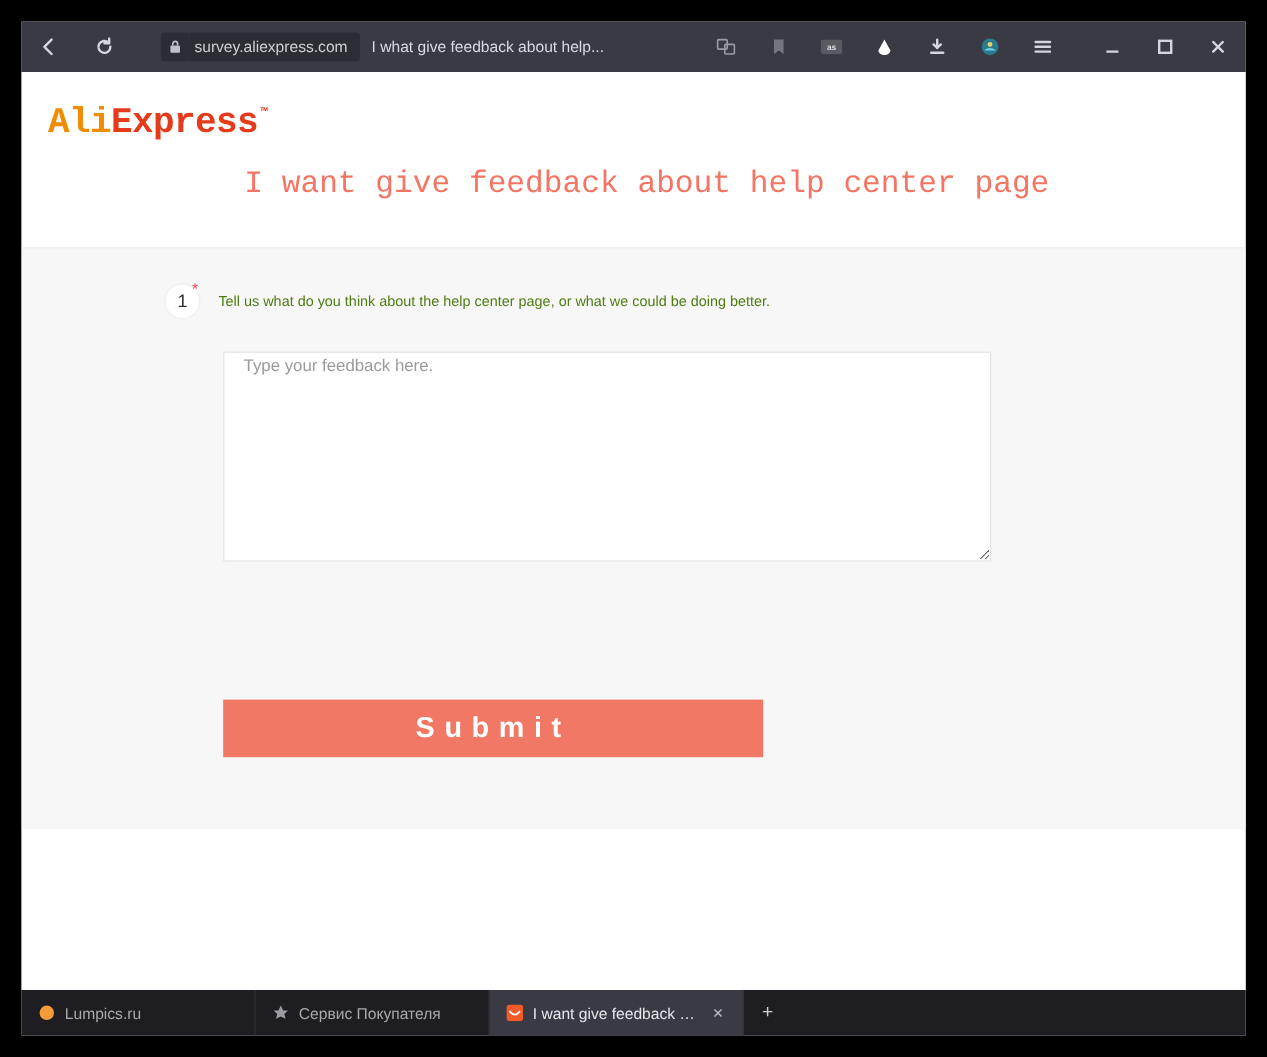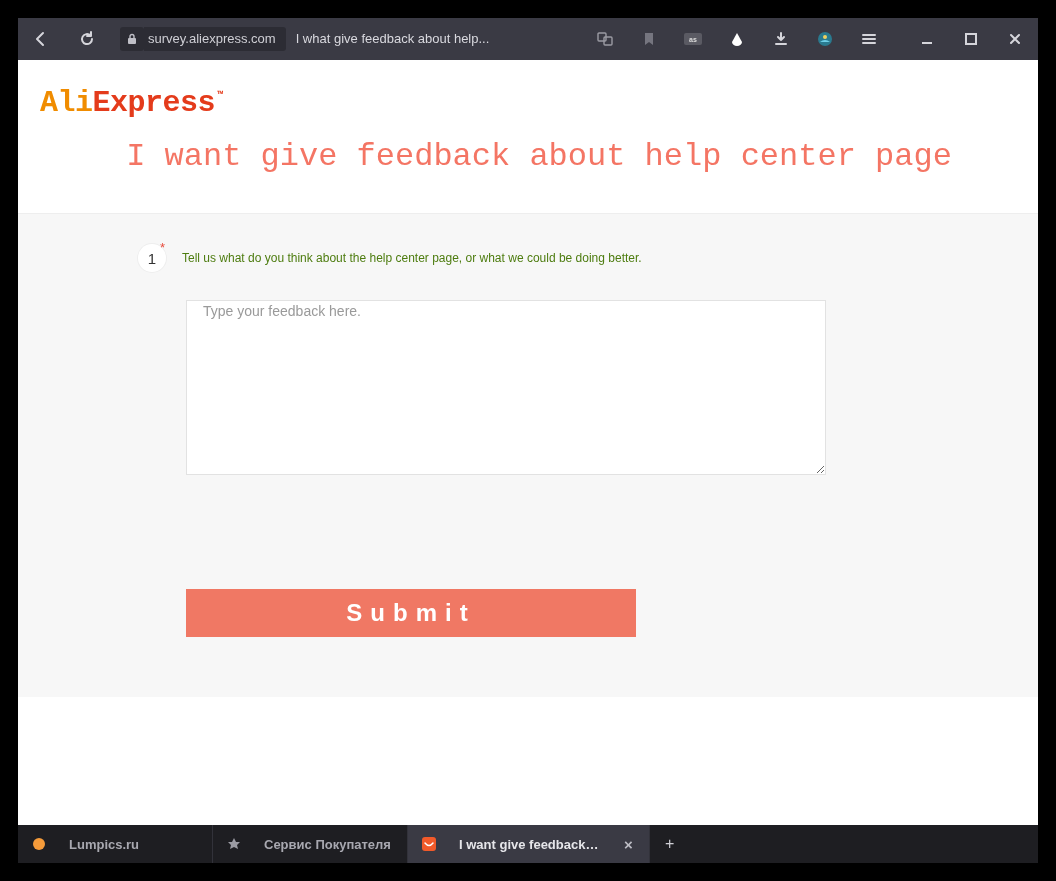--- a/index.html
+++ b/index.html
@@ -2,48 +2,48 @@
 <html><head>
 <meta charset="utf-8">
 <style>
   * { box-sizing: border-box; margin: 0; padding: 0; }
   html, body { width: 1056px; height: 881px; font-family: Arial, Helvetica, sans-serif; background: #000; overflow: hidden; }
   .frame { position: relative; width: 1056px; height: 881px; background: #f7f7f7; border: 18px solid #000; }
   
   .browser-bar { height: 42px; background: #3a3a44; display: flex; align-items: center; padding: 0 10px; color: #cfcfd5; }
   .bb-left { display: flex; align-items: center; gap: 20px; }
   .bb-iconbtn { width: 26px; height: 26px; display: flex; align-items: center; justify-content: center; cursor: pointer; }
-  .addr-wrap { display:flex; align-items:flex-start; }
+  .addr-wrap { display:flex; align-items:flex-start; margin-left: 14px; }
   .lock-box { width:24px; height:24px; background:#2c2c34; display:flex; align-items:center; justify-content:center; border-radius:3px; }
   .addr-domain { background:#2c2c34; height:24px; line-height:24px; padding:0 10px 0 4px; color:#cfcfd5; font-size:13px; border-radius:0 3px 3px 0; }
   .addr-title { margin-left:4px; height:24px; line-height:24px; font-size:13px; color:#d9d9df; padding:0 6px; max-width:260px; overflow:hidden; white-space:nowrap; text-overflow:ellipsis;}
   .bb-right { margin-left:auto; display:flex; align-items:center; gap:18px; }
   .bb-right .bb-iconbtn svg, .bb-left .bb-iconbtn svg { display:block; }
   .win-ctrl { display:flex; gap:18px; margin-left:14px; }
   
   .page { height: calc(100% - 42px - 38px); background:#fff; overflow:auto; }
   .header-area { padding: 26px 0 10px 22px; font-family: Liberation Mono, monospace; }
   .logo { font-size: 30px; font-weight: 600; letter-spacing: -0.5px; }
   .logo .ali-a { color:#f08c00; }
   .logo .ali-rest { color:#e43b1b; }
   .logo sup { color:#e43b1b; font-size:10px; vertical-align: top; position:relative; top:4px; left:2px;}
-  .page-title { text-align:center; color:#f47564; font-size:32px; font-weight:500; margin: 18px 0 28px 0; }
+  .page-title { text-align:center; color:#f47564; font-size:26px; font-weight:500; margin: 18px 0 28px 0; }
   .form-section { background:#f7f7f7; padding: 30px 0 60px 0; border-top:1px solid #eee; }
   .form-inner { width: 820px; margin-left: 120px; }
   .q-row { display:flex; align-items:flex-start; gap: 16px; }
   .q-num-badge { width:28px; height:28px; border-radius:50%; background:#fff; display:flex; align-items:center; justify-content:center; font-size:15px; color:#333; position:relative; flex-shrink:0; box-shadow:0 0 0 1px #eee;}
   .q-num-badge .ast { color:#e84c3d; position:absolute; top:-4px; right:1px; font-size:13px; }
   .q-text { font-size:12px; color:#4d7c0f; line-height:28px; }
   .ta-wrap { margin-left:48px; margin-top:28px; }
   textarea.feedback { width:640px; height:175px; border:1px solid #e2e2e2; background:#fff; resize:both; font-family:inherit; font-size:14px; color:#ec4899; padding:2px 16px; outline:none; }
   textarea.feedback::placeholder { color:#9a9a9a; }
   .submit-btn { display:block; width:450px; height:48px; margin-left:48px; margin-top:110px; background:#f07864; color:#fff; border:none; font-size:24px; font-weight:700; letter-spacing:8px; cursor:pointer; }
   
   .tabstrip { position:absolute; bottom:0; left:0; right:0; height:38px; background:#1e1e22; display:flex; align-items:stretch; }
-  .tab { display:flex; align-items:center; gap:23px; padding:0 14px; color:#a8a8b0; font-size:13px; border-right:1px solid #32323a; cursor:pointer; min-width:195px;font-weight:bold; }
+  .tab { display:flex; align-items:center; gap:8px; padding:0 14px; color:#a8a8b0; font-size:13px; border-right:1px solid #32323a; cursor:pointer; min-width:195px; }
   .tab.active { background:#3a3a44; color:#e6e6ea; }
   .tab .tab-label { max-width:140px; overflow:hidden; white-space:nowrap; text-overflow:ellipsis; }
   .tab .tab-close { margin-left:auto; color:#bdbdc5; font-size:15px; padding:0 2px;}
   .tab-icon { width:14px; height:14px; display:flex; align-items:center; justify-content:center; }
   .newtab { width:40px; display:flex; align-items:center; justify-content:center; color:#cfcfd5; cursor:pointer; }
 </style>
 </head>
 <body>
 
 <div class="frame">

